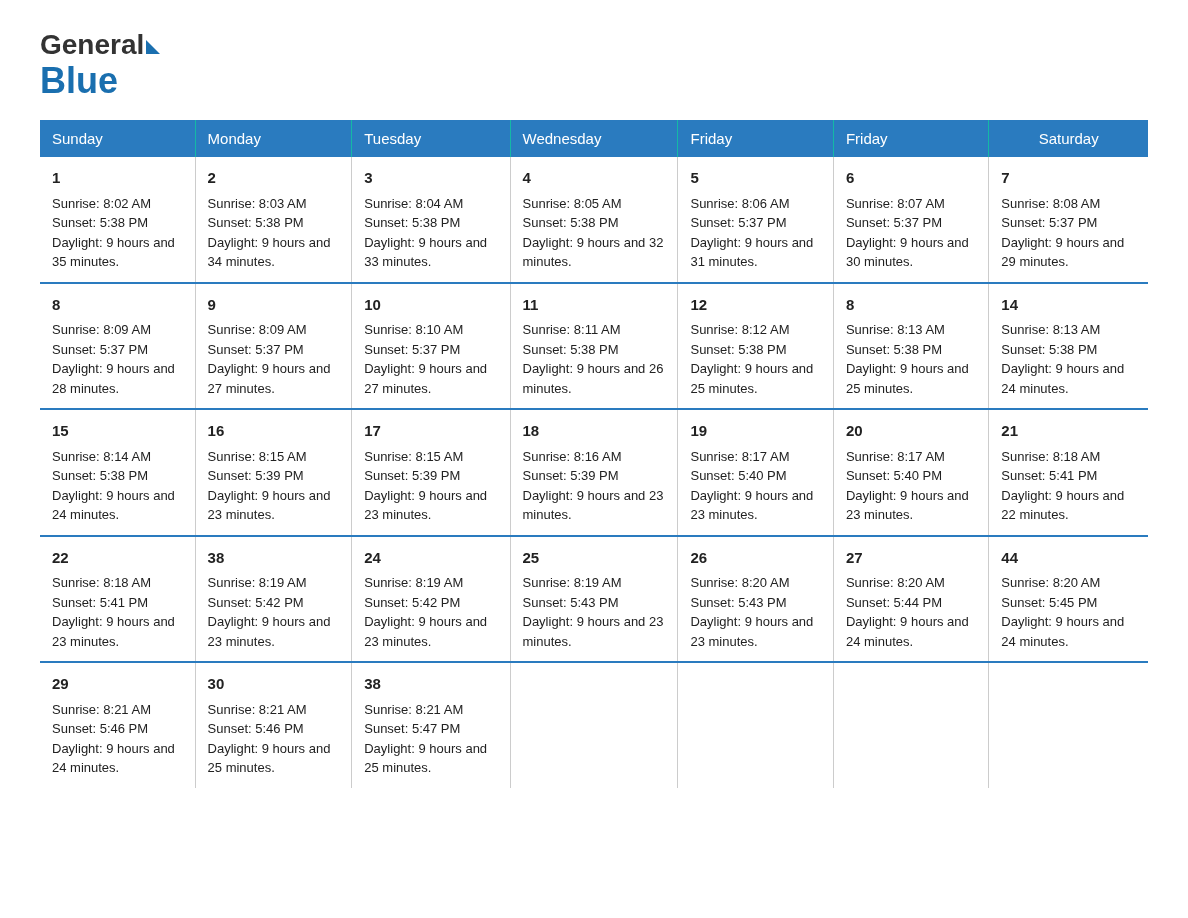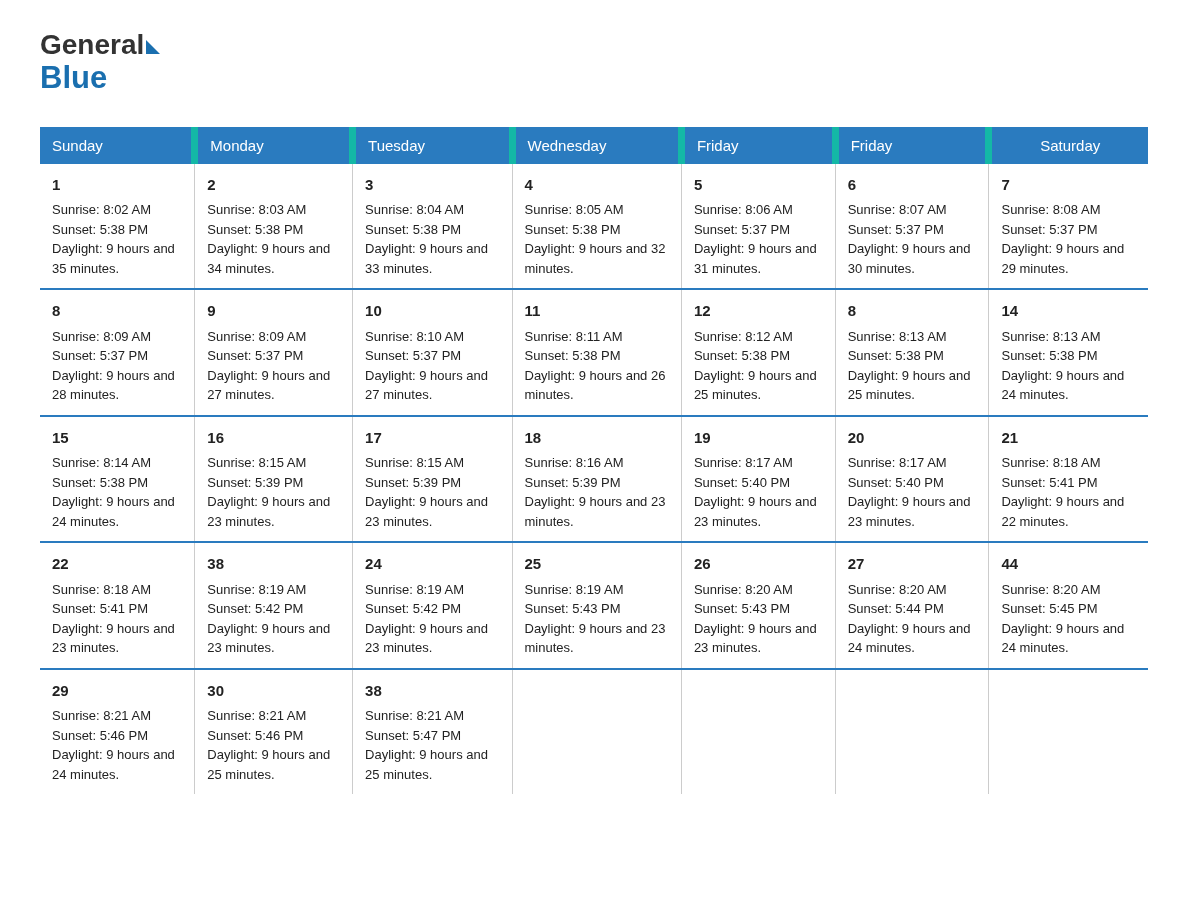--- a/index.html
+++ b/index.html
@@ -7,21 +7,21 @@
       font-family: Arial, sans-serif;
       background: #ffffff;
       padding: 30px 40px;
       width: 1188px;
       min-height: 918px;
     }
     .header {
       display: flex;
       justify-content: space-between;
       align-items: center;
-      margin-bottom: 32px;
+      margin-bottom: 20px;
     }
     .logo {
       display: flex;
       align-items: center;
     }
     .logo-text {
       font-size: 28px;
       font-weight: bold;
       color: #333;
       line-height: 1.1;
@@ -60,21 +60,21 @@
     }
     thead tr {
       background-color: #2a7bbf;
       color: white;
     }
     thead th {
       padding: 10px 12px;
       text-align: left;
       font-size: 15px;
       font-weight: normal;
-      border-right: 7px solid #14b8a6;
+      border-right: 1px solid #14b8a6;
     }
     thead th:last-child {
       border-right: none;
       text-align: center;
     }
     tbody tr {
       border-bottom: 2px solid #2a7bbf;
     }
     tbody td {
       padding: 10px 12px;
@@ -100,21 +100,21 @@
 </head>
 <body>
 
 <div class="header">
   <div class="logo">
     <div class="logo-wrapper">
       <div style="display:flex; align-items:center;">
         <span class="logo-text">General</span>
         <div class="logo-arrow"></div>
       </div>
-      <span class="logo-text" style="color:#1a6faf; font-size:31px; font-weight:bold;">Blue</span>
+      <span class="logo-text" style="color:#1a6faf; font-size:36px; font-weight:bold;">Blue</span>
     </div>
   </div>
   <div class="title-block">
     <h1></h1>
     <h2></h2>
   </div>
 </div>
 
 <table>
   <thead>

